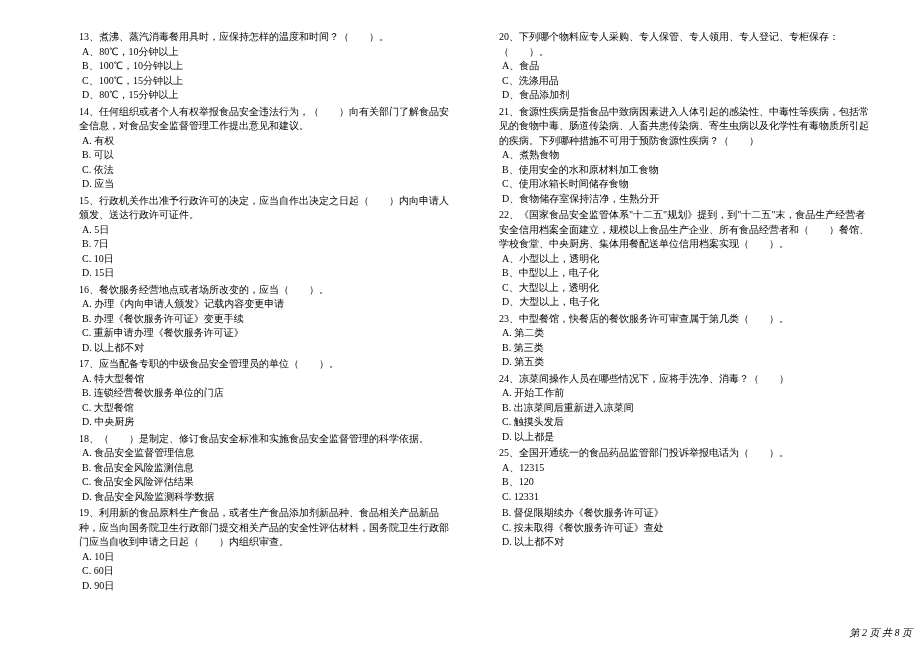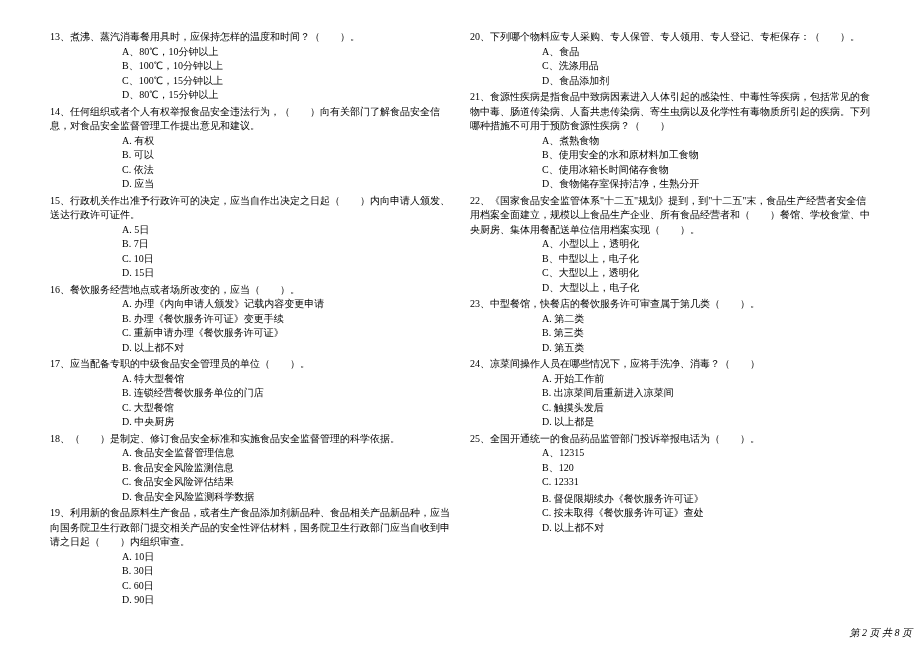--- a/index.html
+++ b/index.html
@@ -20,27 +20,27 @@
     .column {
       flex: 1;
       width: 50%;
     }
     .question {
       margin-bottom: 2px;
       line-height: 1.45;
     }
     .q-text {
       padding-left: 0;
+      margin-left: 29px;
     }
     .options {
       padding-left: 32px;
     }
     .option {
       line-height: 1.45;
-      margin-left: 40px;
     }
     .footer {
       position: absolute;
       bottom: 10px;
       left: 0;
       right: 8px;
       text-align: right;
       font-size: 10px;
       font-style: italic;
     }
@@ -101,21 +101,20 @@
           <div class="option">A. 食品安全监督管理信息</div>
           <div class="option">B. 食品安全风险监测信息</div>
           <div class="option">C. 食品安全风险评估结果</div>
           <div class="option">D. 食品安全风险监测科学数据</div>
         </div>
       </div>
       <div class="question">
         <div class="q-text">19、利用新的食品原料生产食品，或者生产食品添加剂新品种、食品相关产品新品种，应当向国务院卫生行政部门提交相关产品的安全性评估材料，国务院卫生行政部门应当自收到申请之日起（　　）内组织审查。</div>
         <div class="options">
           <div class="option">A. 10日</div>
-          <div class="option">B. 30日</div>
           <div class="option">C. 60日</div>
           <div class="option">D. 90日</div>
         </div>
       </div>
     </div>
   <div class="column" id="right-col">
       <div class="question">
         <div class="q-text">20、下列哪个物料应专人采购、专人保管、专人领用、专人登记、专柜保存：（　　）。</div>
         <div class="options">
           <div class="option">A、食品</div>

